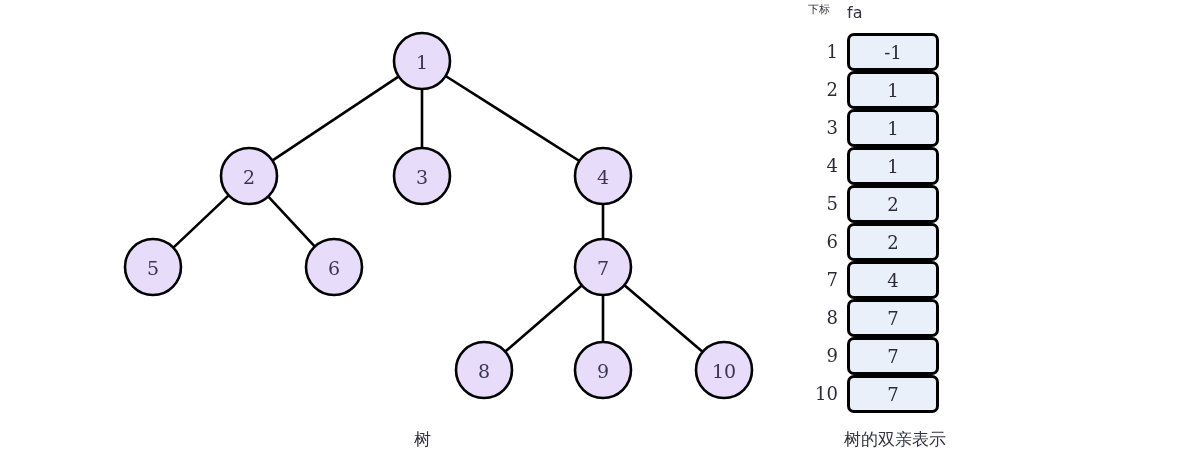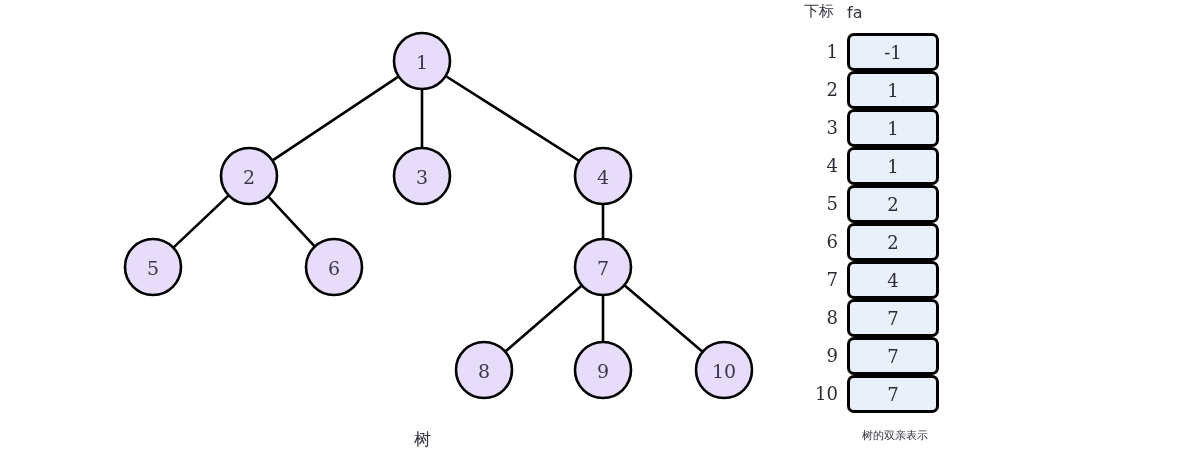--- a/index.html
+++ b/index.html
@@ -74,21 +74,21 @@
     top: 2px;
     width: 220px;
     height: 26px;
   }
   #header-index-label {
     position: absolute;
     left: 0px;
     top: 0px;
     width: 58px;
     text-align: center;
-    font-size: 15px;
+    font-size: 11px;
     color: #333340;
   }
   #header-fa-label {
     position: absolute;
     left: 57px;
     top: 1px;
     width: 92px;
     font-size: 16px;
     color: #333340;
     font-family: "DejaVu Sans", sans-serif;
@@ -131,21 +131,21 @@
     font-size: 18px;
     color: #2b2b36;
   }
   #table-caption {
     position: absolute;
     left: -50px;
     top: 428px;
     width: 310px;
     text-align: center;
     font-family: "DejaVu Sans", sans-serif;
-    font-size: 11px;
+    font-size: 17px;
     color: #333340;
   }
 </style>
 </head>
 <body>
 
 <div id="tree-panel">
   <svg id="tree-svg" viewBox="0 0 790 420">
     <g id="tree-edges-group">
         <line x1="399.51466622501624" y1="75.94689817412214" x2="271.48533377498376" y2="161.05310182587786" class="tree-edge"></line>

